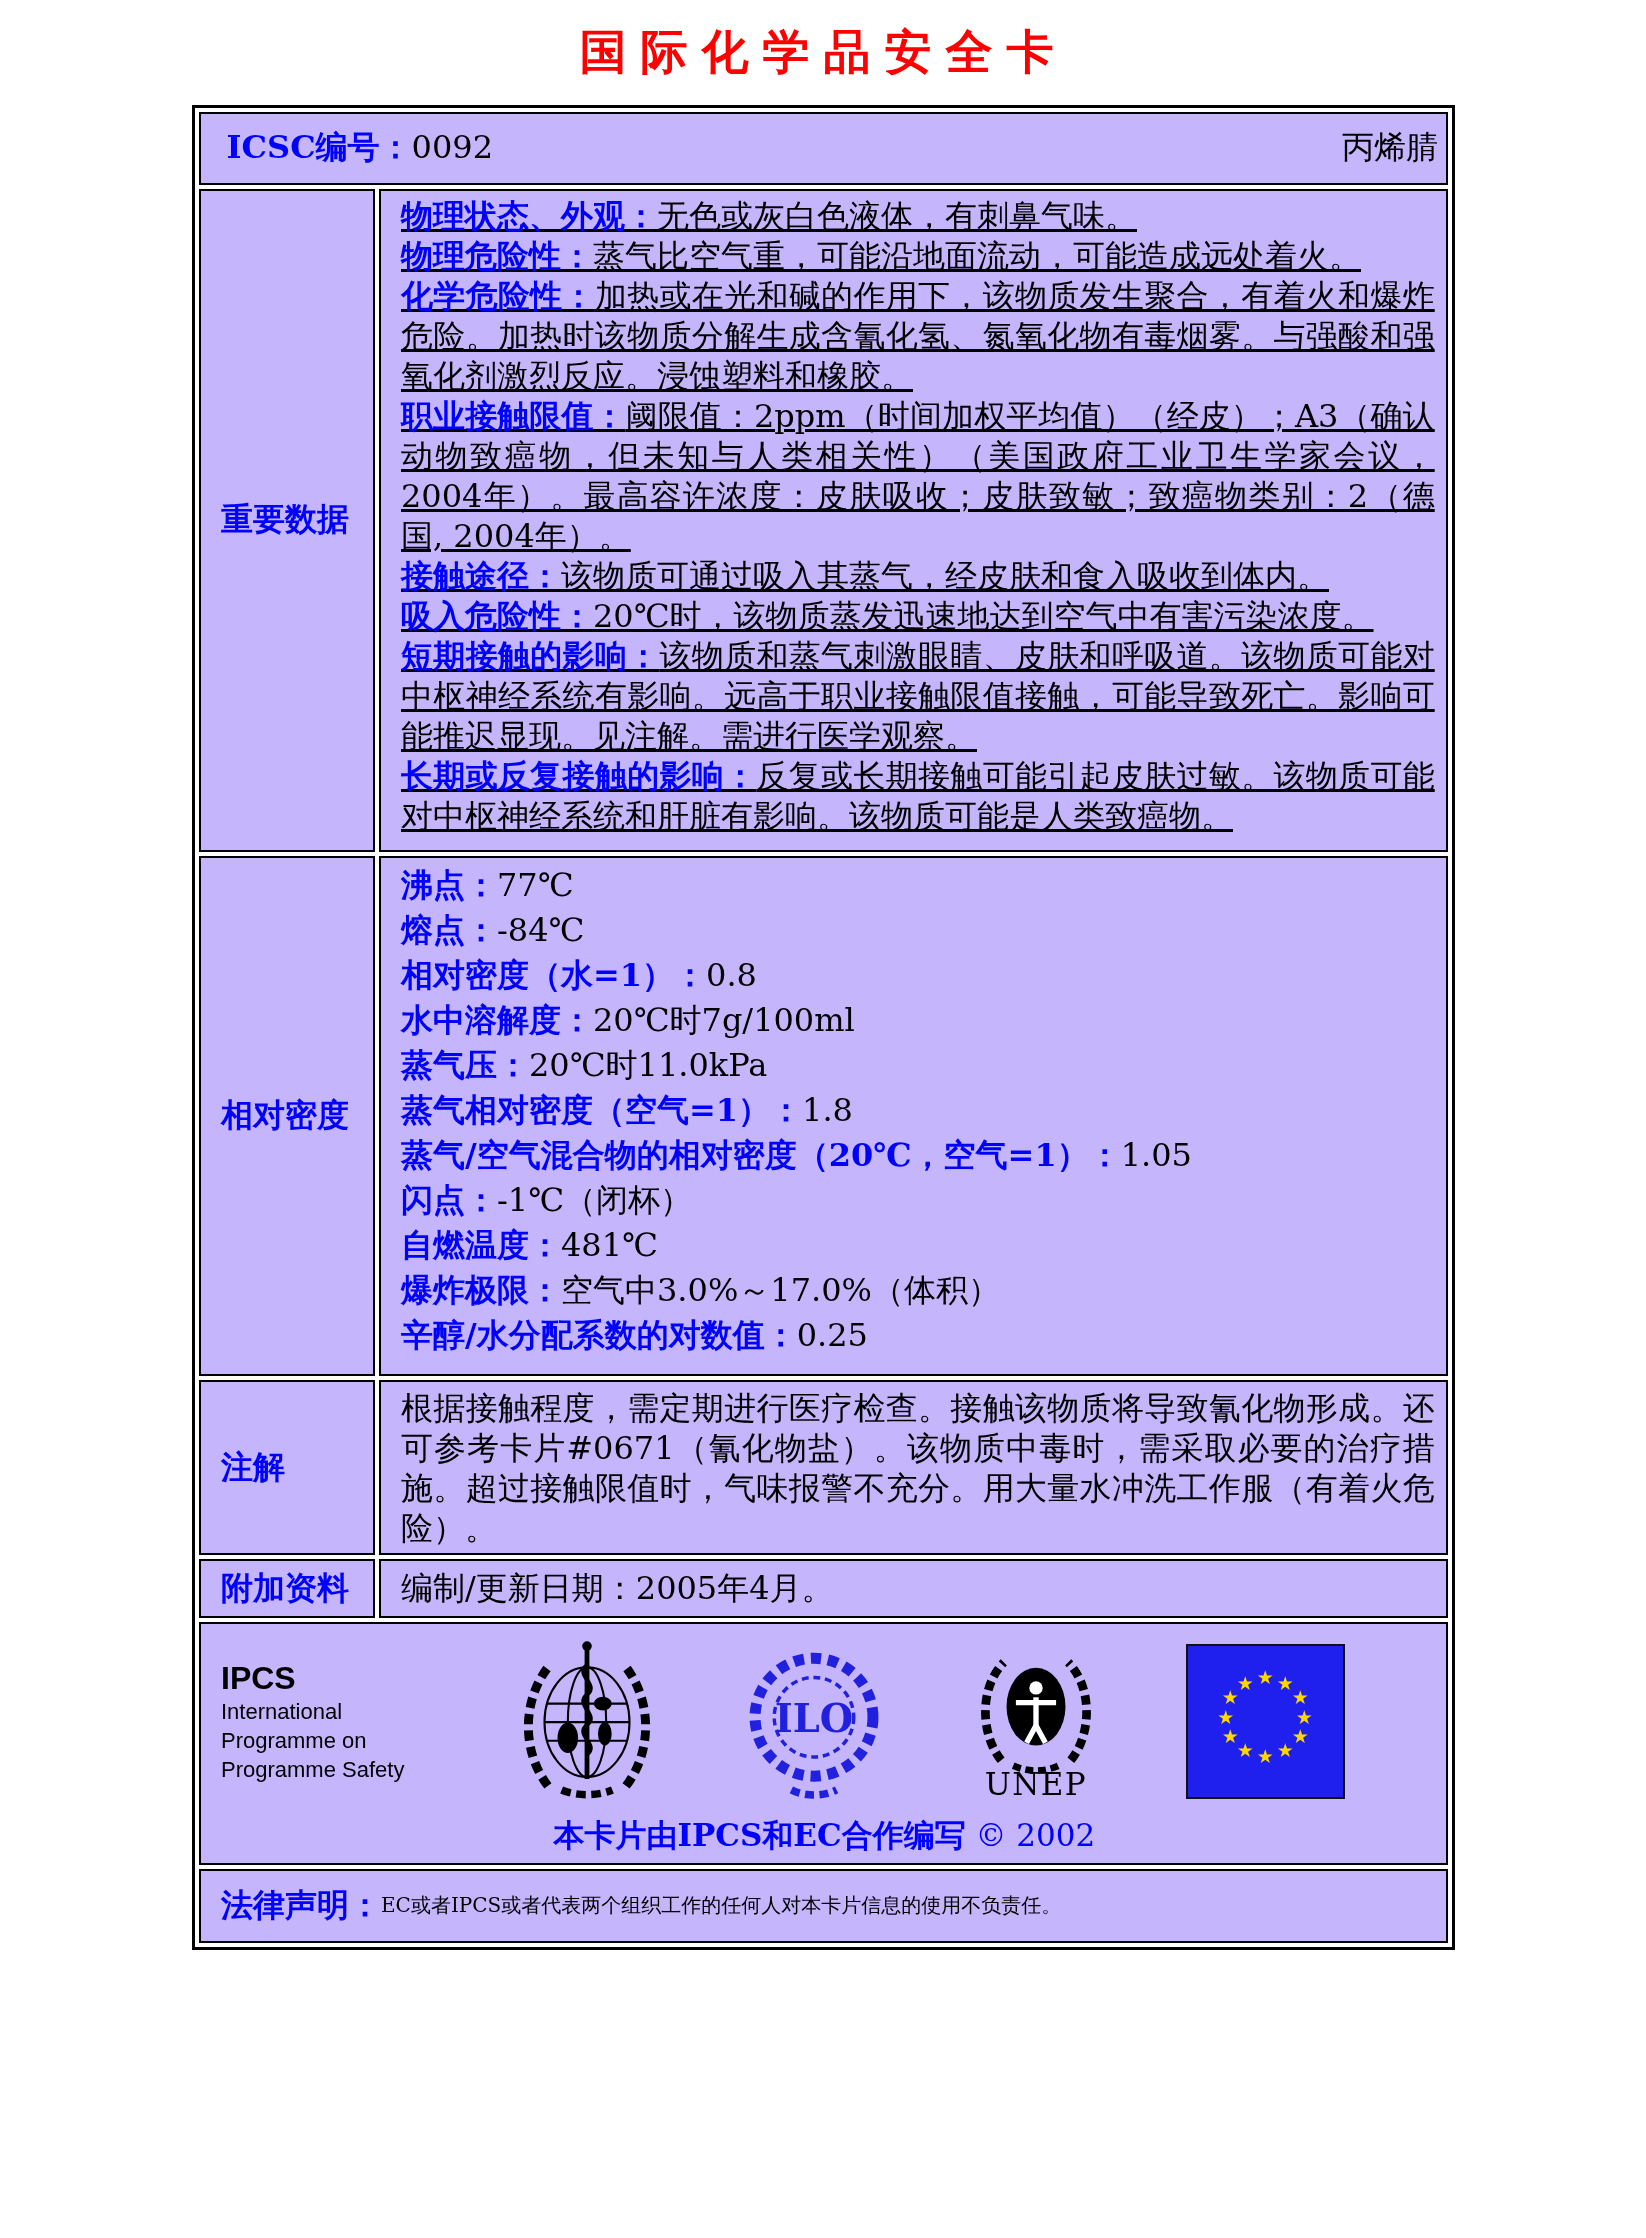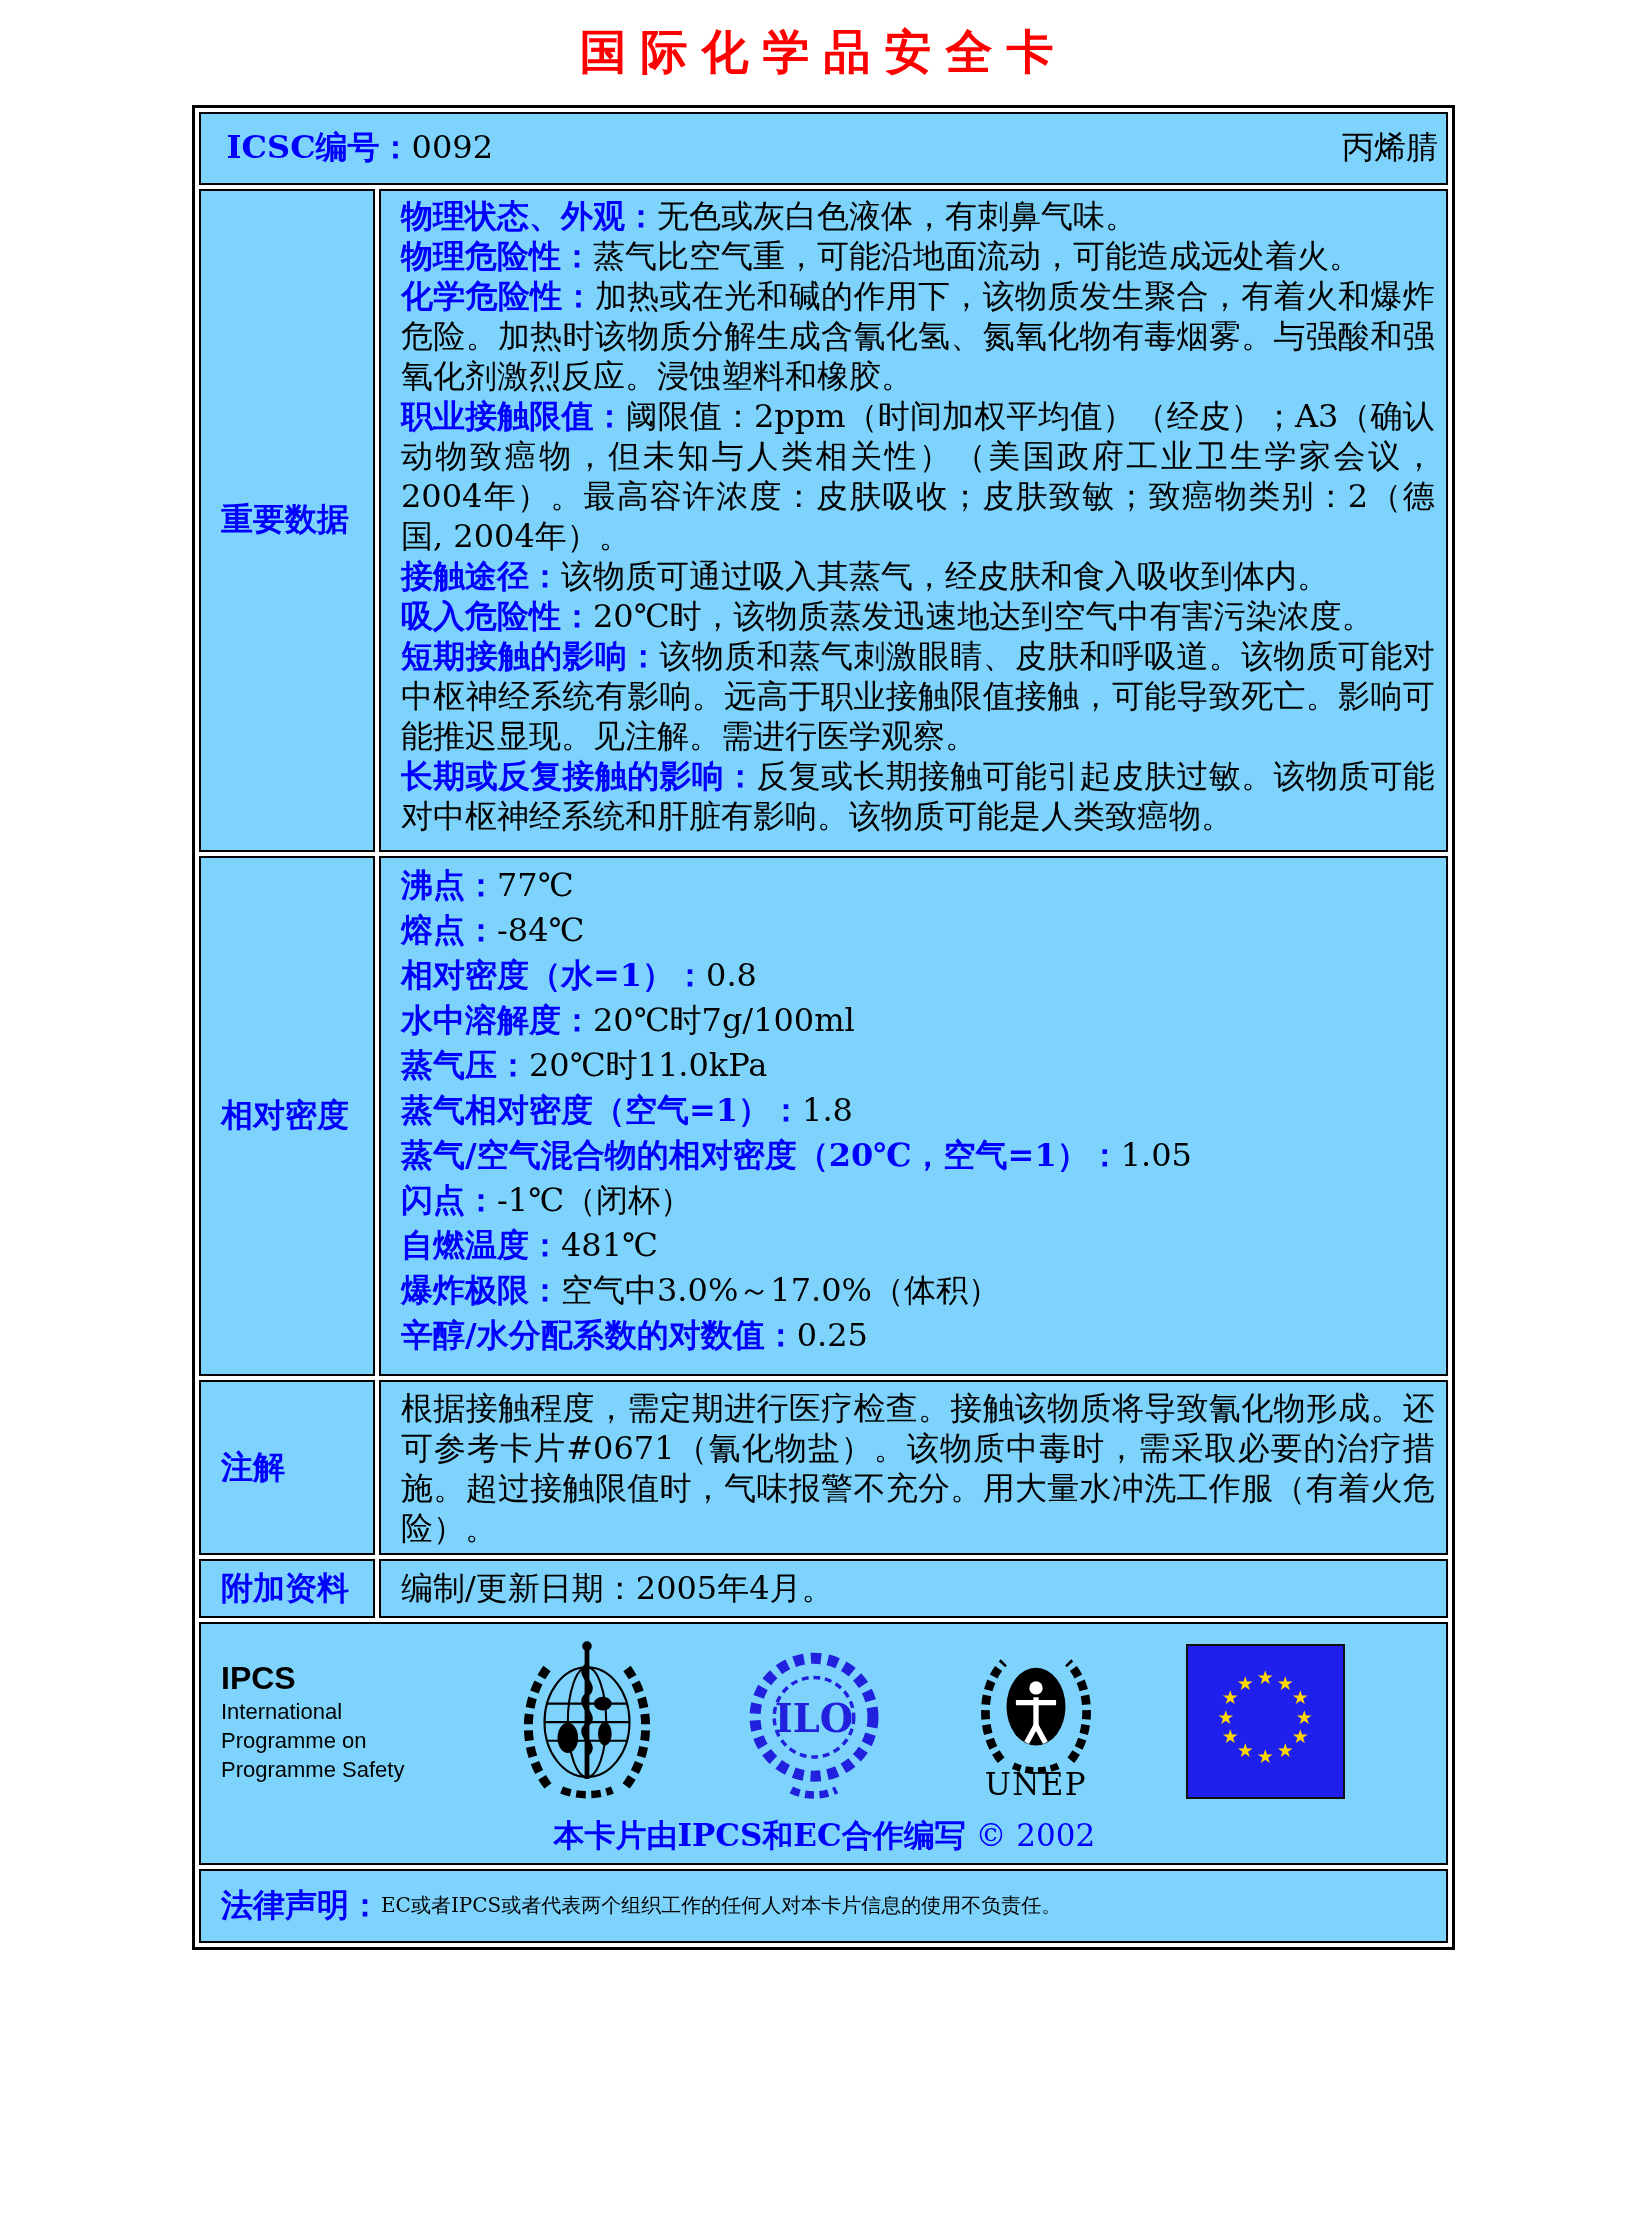--- a/index.html
+++ b/index.html
@@ -2,29 +2,29 @@
 <html style="--title_red: #FF0000; --label_blue: #0000FF; --ilo_blue: #2020DD; --eu_blue: #2020EE; --star_yellow: #FFD700;font-size:11.3px"><head>
 <meta charset="utf-8">
 <style>
   html,body{margin:0;padding:0;background:#fff;}
   .page{position:relative;width:1647px;height:2239px;background:#fff;overflow:hidden;
         font-family:"DejaVu Serif","Liberation Serif",serif;color:#000;}
   .main-title{padding-top:21px;text-align:center;font-size:47px;font-weight:bold;
         letter-spacing:14px;color:var(--title_red,#FF0000);}
   table.card{margin:21px auto 0 auto;width:1263px;border:3.5px solid #000;
         border-spacing:4.2px;border-collapse:separate;background:#fff;table-layout:fixed;}
-  td.cell{border:2.8px solid #000;font-size:32px;vertical-align:middle;background:#7dd3fc;padding-left:20px;}
+  td.cell{border:2.8px solid #000;font-size:32px;vertical-align:middle;background:#c4b5fd;padding-left:20px;}
   .header-flex{display:flex;justify-content:space-between;align-items:center;
         min-height:61px;padding:2.8px 7px 2.8px 5.6px;}
   .blue{color:var(--label_blue,#0000FF);font-weight:bold;}
   .label-cell{width:176px;text-align:left;color:var(--label_blue,#0000FF);
         font-weight:bold;font-size:33px;}
   .content-cell{padding:5.6px 11.3px 5.6px 10px;}
   .content-top{vertical-align:top;}
-  .important-cell{min-height:656px;}
+  .important-cell{min-height:656px;text-decoration:underline;}
   .item{line-height:40px;text-align:justify;}
   .physical .item{line-height:45px;text-align:left;}
   .imp-items{min-height:648px;}
   .phys-items{min-height:505px;}
   .env-cell{min-height:45px;}
   .notes-text{line-height:40px;text-align:justify;}
   .single-line{min-height:42px;display:flex;align-items:center;}
   .footer-cell{padding:10px 18.3px 5.6px 14px;}
   .footer-top{display:flex;align-items:center;justify-content:flex-end;}
   .ipcs-block{width:211px;font-family:"Liberation Sans","DejaVu Sans",sans-serif;}

